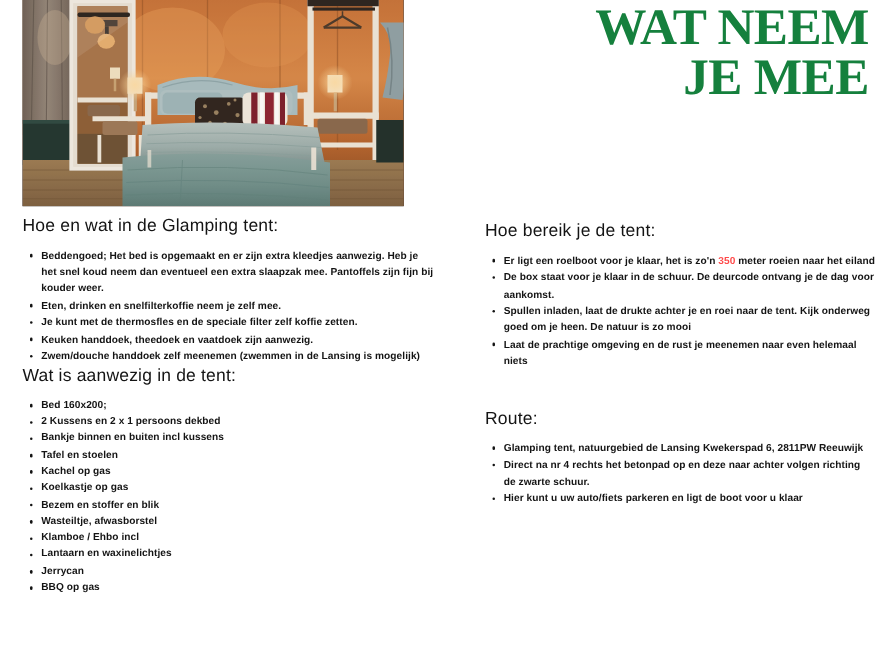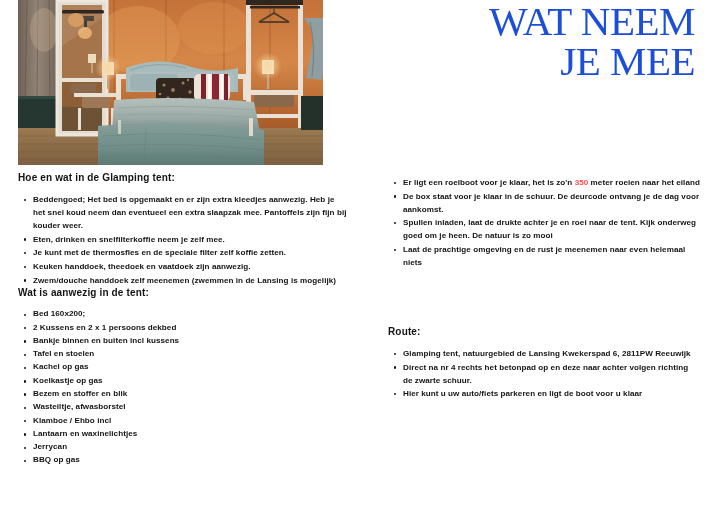--- a/index.html
+++ b/index.html
@@ -59,22 +59,22 @@
     height: 519px;
   }
 
   .title-block {
     position: absolute;
     left: 0px;
     top: 2px;
     width: 307px;
     text-align: right;
     font-family: "Liberation Serif", "DejaVu Serif", serif;
-    font-weight: normal;
-    color: #1d4ed8;
+    font-weight: bold;
+    color: #15803d;
     line-height: 0.95;
     letter-spacing: -0.5px;
   }
   .title-line1 {
     display: block;
     font-size: 41px;
     white-space: nowrap;
   }
   .title-line2 {
     display: block;
@@ -92,22 +92,22 @@
   .right-route {
     position: absolute;
     left: 0px;
     top: 326px;
     width: 312px;
   }
 
   
   h2.sec-head {
     margin: 0 0 9px 0;
-    font-size: 10px;
-    font-weight: bold;
+    font-size: 14px;
+    font-weight: normal;
     color: #141414;
     letter-spacing: 0.15px;
     line-height: 1.2;
   }
 
   ul.bul {
     margin: 0;
     padding: 0 0 0 15px;
     list-style: none;
   }
@@ -354,20 +354,21 @@
   </div>
 
   <div class="col-right">
 
     <div class="title-block">
       <span class="title-line1">WAT NEEM</span>
       <span class="title-line2">JE MEE</span>
     </div>
 
     <div class="right-body">
+      <h2 class="sec-head">Hoe bereik je de tent:</h2>
       <ul class="bul">
         <li>
           <span>Er ligt een roelboot voor je klaar, het is zo'n </span><span class="hl-red">350</span><span> meter roeien naar het eiland</span>
         </li>
         <li>De box staat voor je klaar in de schuur. De deurcode ontvang je de dag voor aankomst.</li>
         <li>Spullen inladen, laat de drukte achter je en roei naar de tent. Kijk onderweg goed om je heen. De natuur is zo mooi</li>
         <li>Laat de prachtige omgeving en de rust je meenemen naar even helemaal niets</li>
       </ul>
     </div>
 

